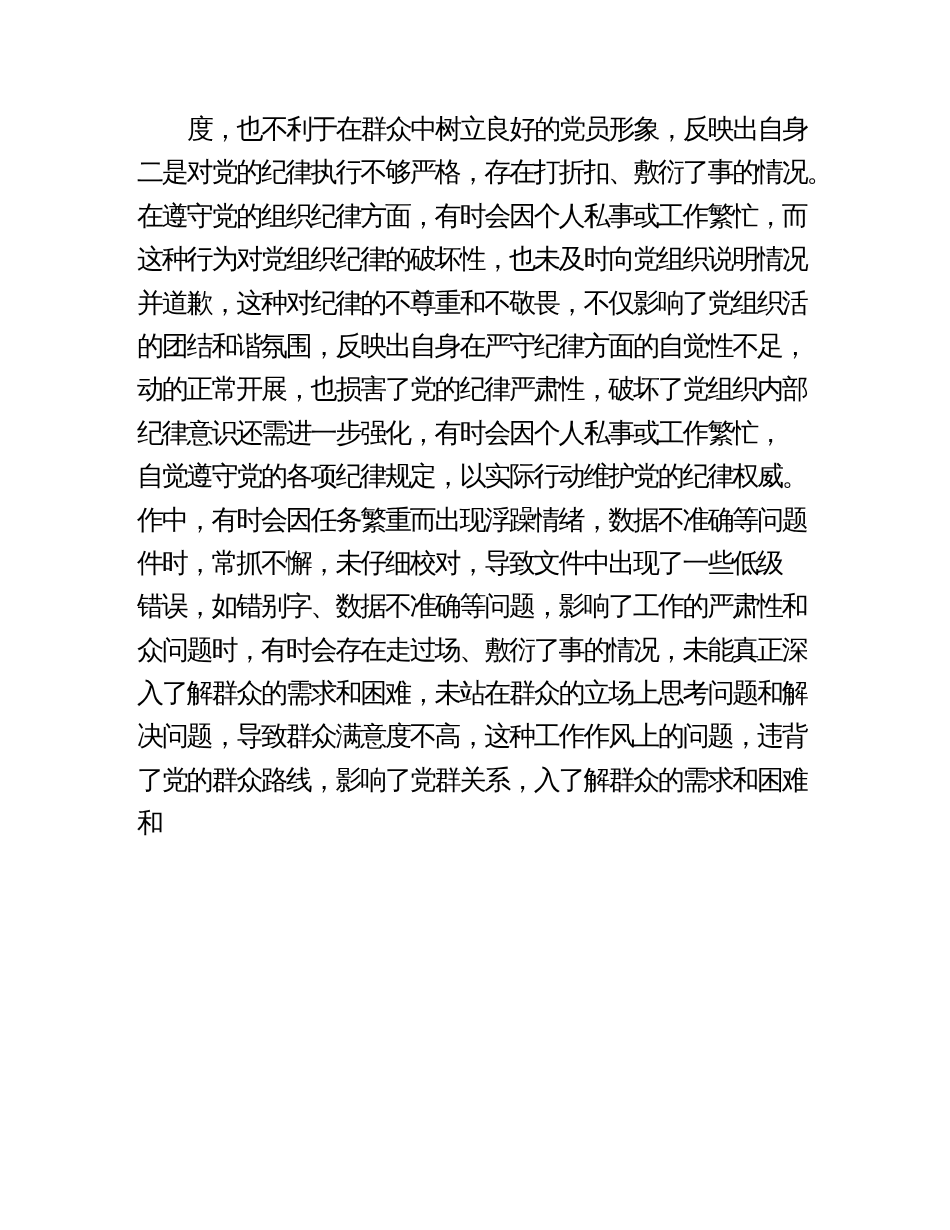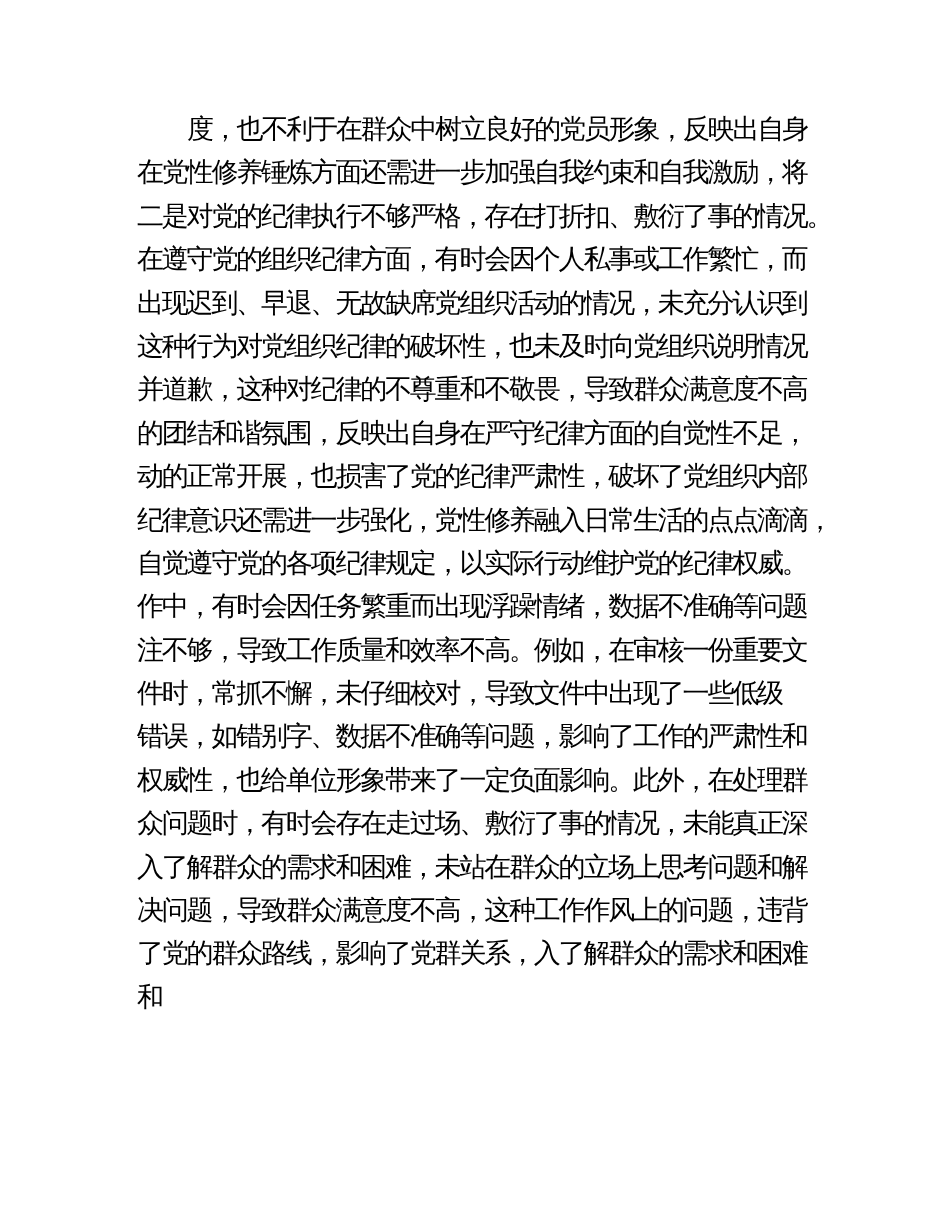--- a/index.html
+++ b/index.html
@@ -33,34 +33,30 @@
   .text-line.first {
     text-indent: 50px;
   }
 </style>
 </head>
 <body>
 
 <div class="doc-page">
   <div class="doc-text">
       <div class="text-line first">度，也不利于在群众中树立良好的党员形象，反映出自身</div>
-      <div class="text-line">在党性修养锤炼方面还需进一步加强自我约束和自我激励，将</div>
       <div class="text-line">二是对党的纪律执行不够严格，存在打折扣、敷衍了事的情况。</div>
       <div class="text-line">在遵守党的组织纪律方面，有时会因个人私事或工作繁忙，而</div>
-      <div class="text-line">出现迟到、早退、无故缺席党组织活动的情况，未充分认识到</div>
       <div class="text-line">这种行为对党组织纪律的破坏性，也未及时向党组织说明情况</div>
-      <div class="text-line">并道歉，这种对纪律的不尊重和不敬畏，导致群众满意度不高</div>
+      <div class="text-line">并道歉，这种对纪律的不尊重和不敬畏，不仅影响了党组织活</div>
       <div class="text-line">的团结和谐氛围，反映出自身在严守纪律方面的自觉性不足，</div>
       <div class="text-line">动的正常开展，也损害了党的纪律严肃性，破坏了党组织内部</div>
-      <div class="text-line">纪律意识还需进一步强化，党性修养融入日常生活的点点滴滴，</div>
+      <div class="text-line">纪律意识还需进一步强化，有时会因个人私事或工作繁忙，</div>
       <div class="text-line">自觉遵守党的各项纪律规定，以实际行动维护党的纪律权威。</div>
       <div class="text-line">作中，有时会因任务繁重而出现浮躁情绪，数据不准确等问题</div>
-      <div class="text-line">注不够，导致工作质量和效率不高。例如，在审核一份重要文</div>
       <div class="text-line">件时，常抓不懈，未仔细校对，导致文件中出现了一些低级</div>
       <div class="text-line">错误，如错别字、数据不准确等问题，影响了工作的严肃性和</div>
-      <div class="text-line">权威性，也给单位形象带来了一定负面影响。此外，在处理群</div>
       <div class="text-line">众问题时，有时会存在走过场、敷衍了事的情况，未能真正深</div>
       <div class="text-line">入了解群众的需求和困难，未站在群众的立场上思考问题和解</div>
       <div class="text-line">决问题，导致群众满意度不高，这种工作作风上的问题，违背</div>
       <div class="text-line">了党的群众路线，影响了党群关系，入了解群众的需求和困难</div>
       <div class="text-line">和</div>
     </div>
 </div>
 
 </body></html>

